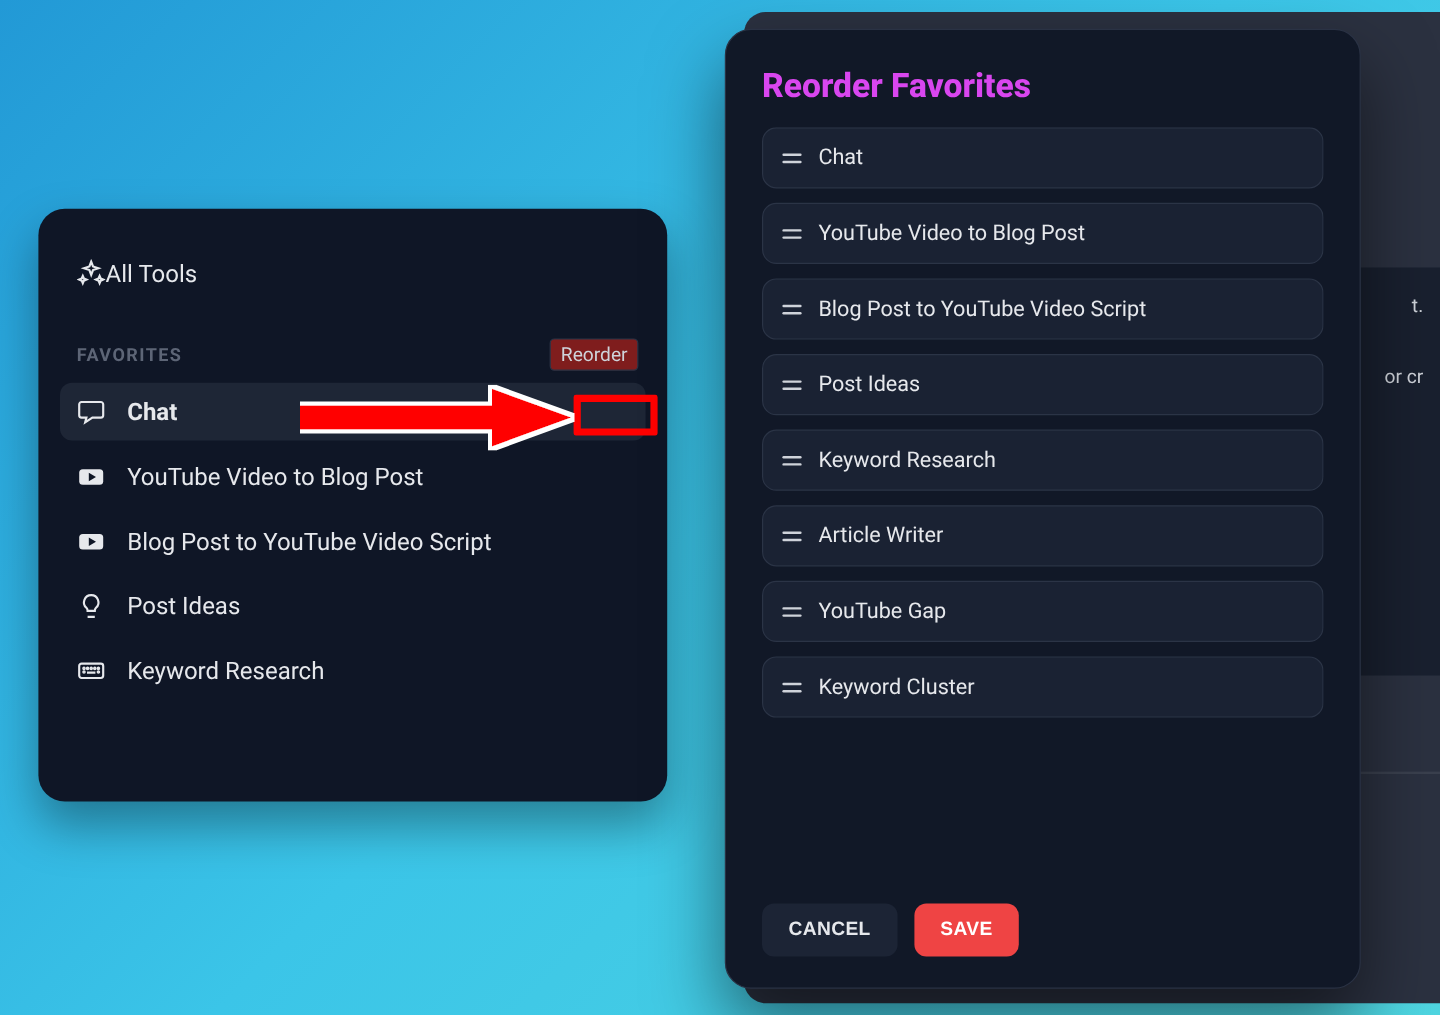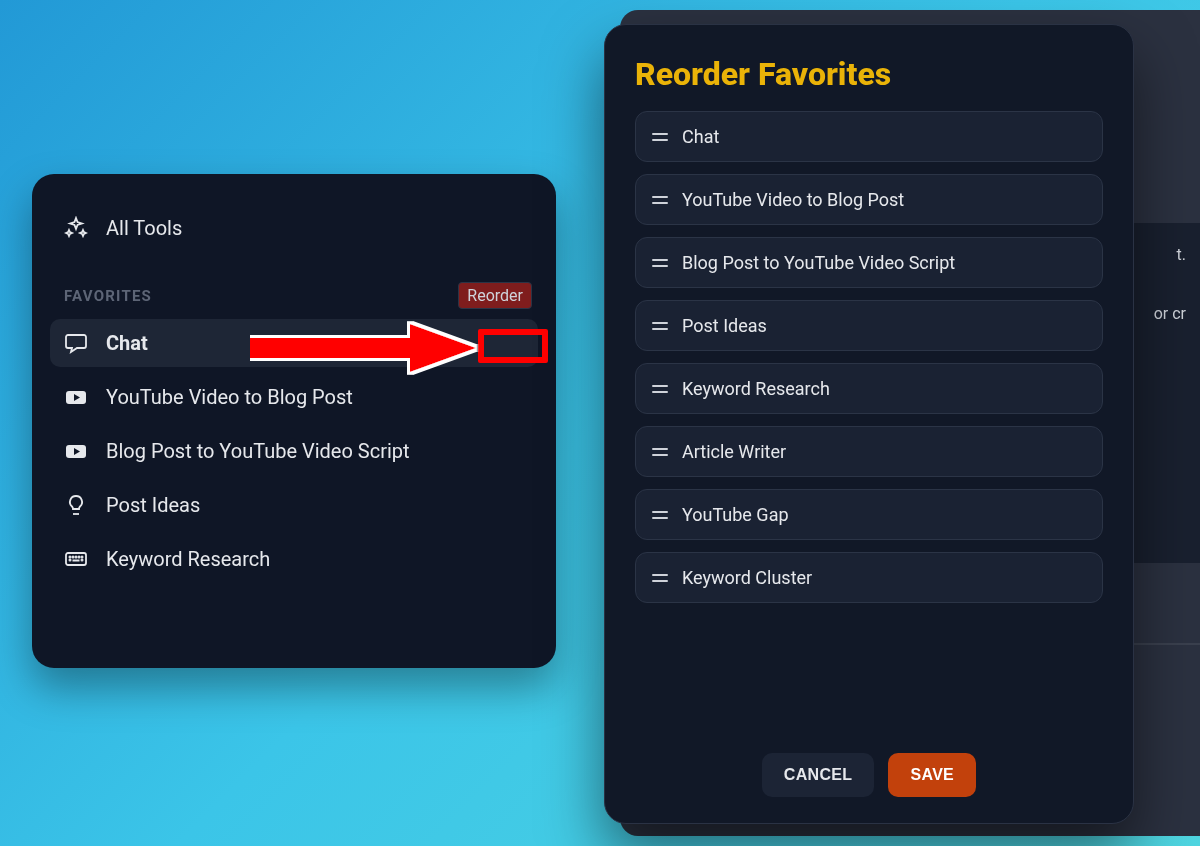--- a/index.html
+++ b/index.html
@@ -22,21 +22,20 @@
     height: 494px;
     background: #0f1626;
     border-radius: 22px;
     padding: 30px 18px 20px 18px;
     box-shadow: 0 20px 40px rgba(0,0,0,.35);
     overflow: hidden;
   }
   .nav-item {
     display: flex;
     align-items: center;
-    gap: 18px;
     padding: 12px 14px;
     border-radius: 10px;
     font-size: 20px;
     color: #e6e8ec;
     margin-bottom: 6px;
     cursor: pointer;
   }
   .favorites-header {
     display: flex;
     align-items: center;
@@ -153,22 +152,22 @@
     height: 800px;
     background: #111827;
     border: 1px solid #2a3244;
     border-radius: 22px;
     padding: 30px 30px 26px 30px;
     box-shadow: 0 30px 60px rgba(0,0,0,.5);
     display: flex;
     flex-direction: column;
   }
   .modal-title {
-    color: #eab308;
-    font-size: 32px;
+    color: #d946ef;
+    font-size: 28px;
     font-weight: 800;
     margin-bottom: 18px;
   }
   .reorder-list {
     flex: 1;
     display: flex;
     flex-direction: column;
     gap: 12px;
     overflow: hidden;
   }
@@ -197,38 +196,38 @@
     height: 2px;
     background: #cfd3da;
     border-radius: 2px;
   }
   .drag-lines::before { top: 1px; }
   .drag-lines::after { bottom: 1px; }
 
   .modal-actions {
     display: flex;
     gap: 14px;
-    justify-content: center;
+    justify-content: flex-start;
     margin-top: 20px;
   }
   .btn {
     border: none;
     border-radius: 10px;
     padding: 13px 22px;
     font-size: 16px;
     font-weight: 800;
     letter-spacing: .02em;
     cursor: pointer;
   }
   .btn-cancel {
     background: #1c2435;
     color: #e6e8ec;
   }
   .btn-save {
-    background: #c2410c;
+    background: #ef4444;
     color: #ffffff;
   }
 </style>
 </head>
 <body>
 
 <div class="bg-card">
   <div class="bg-title">at</div>
   <div class="bg-sub">lp y</div>
   <div class="bg-chat-box">

